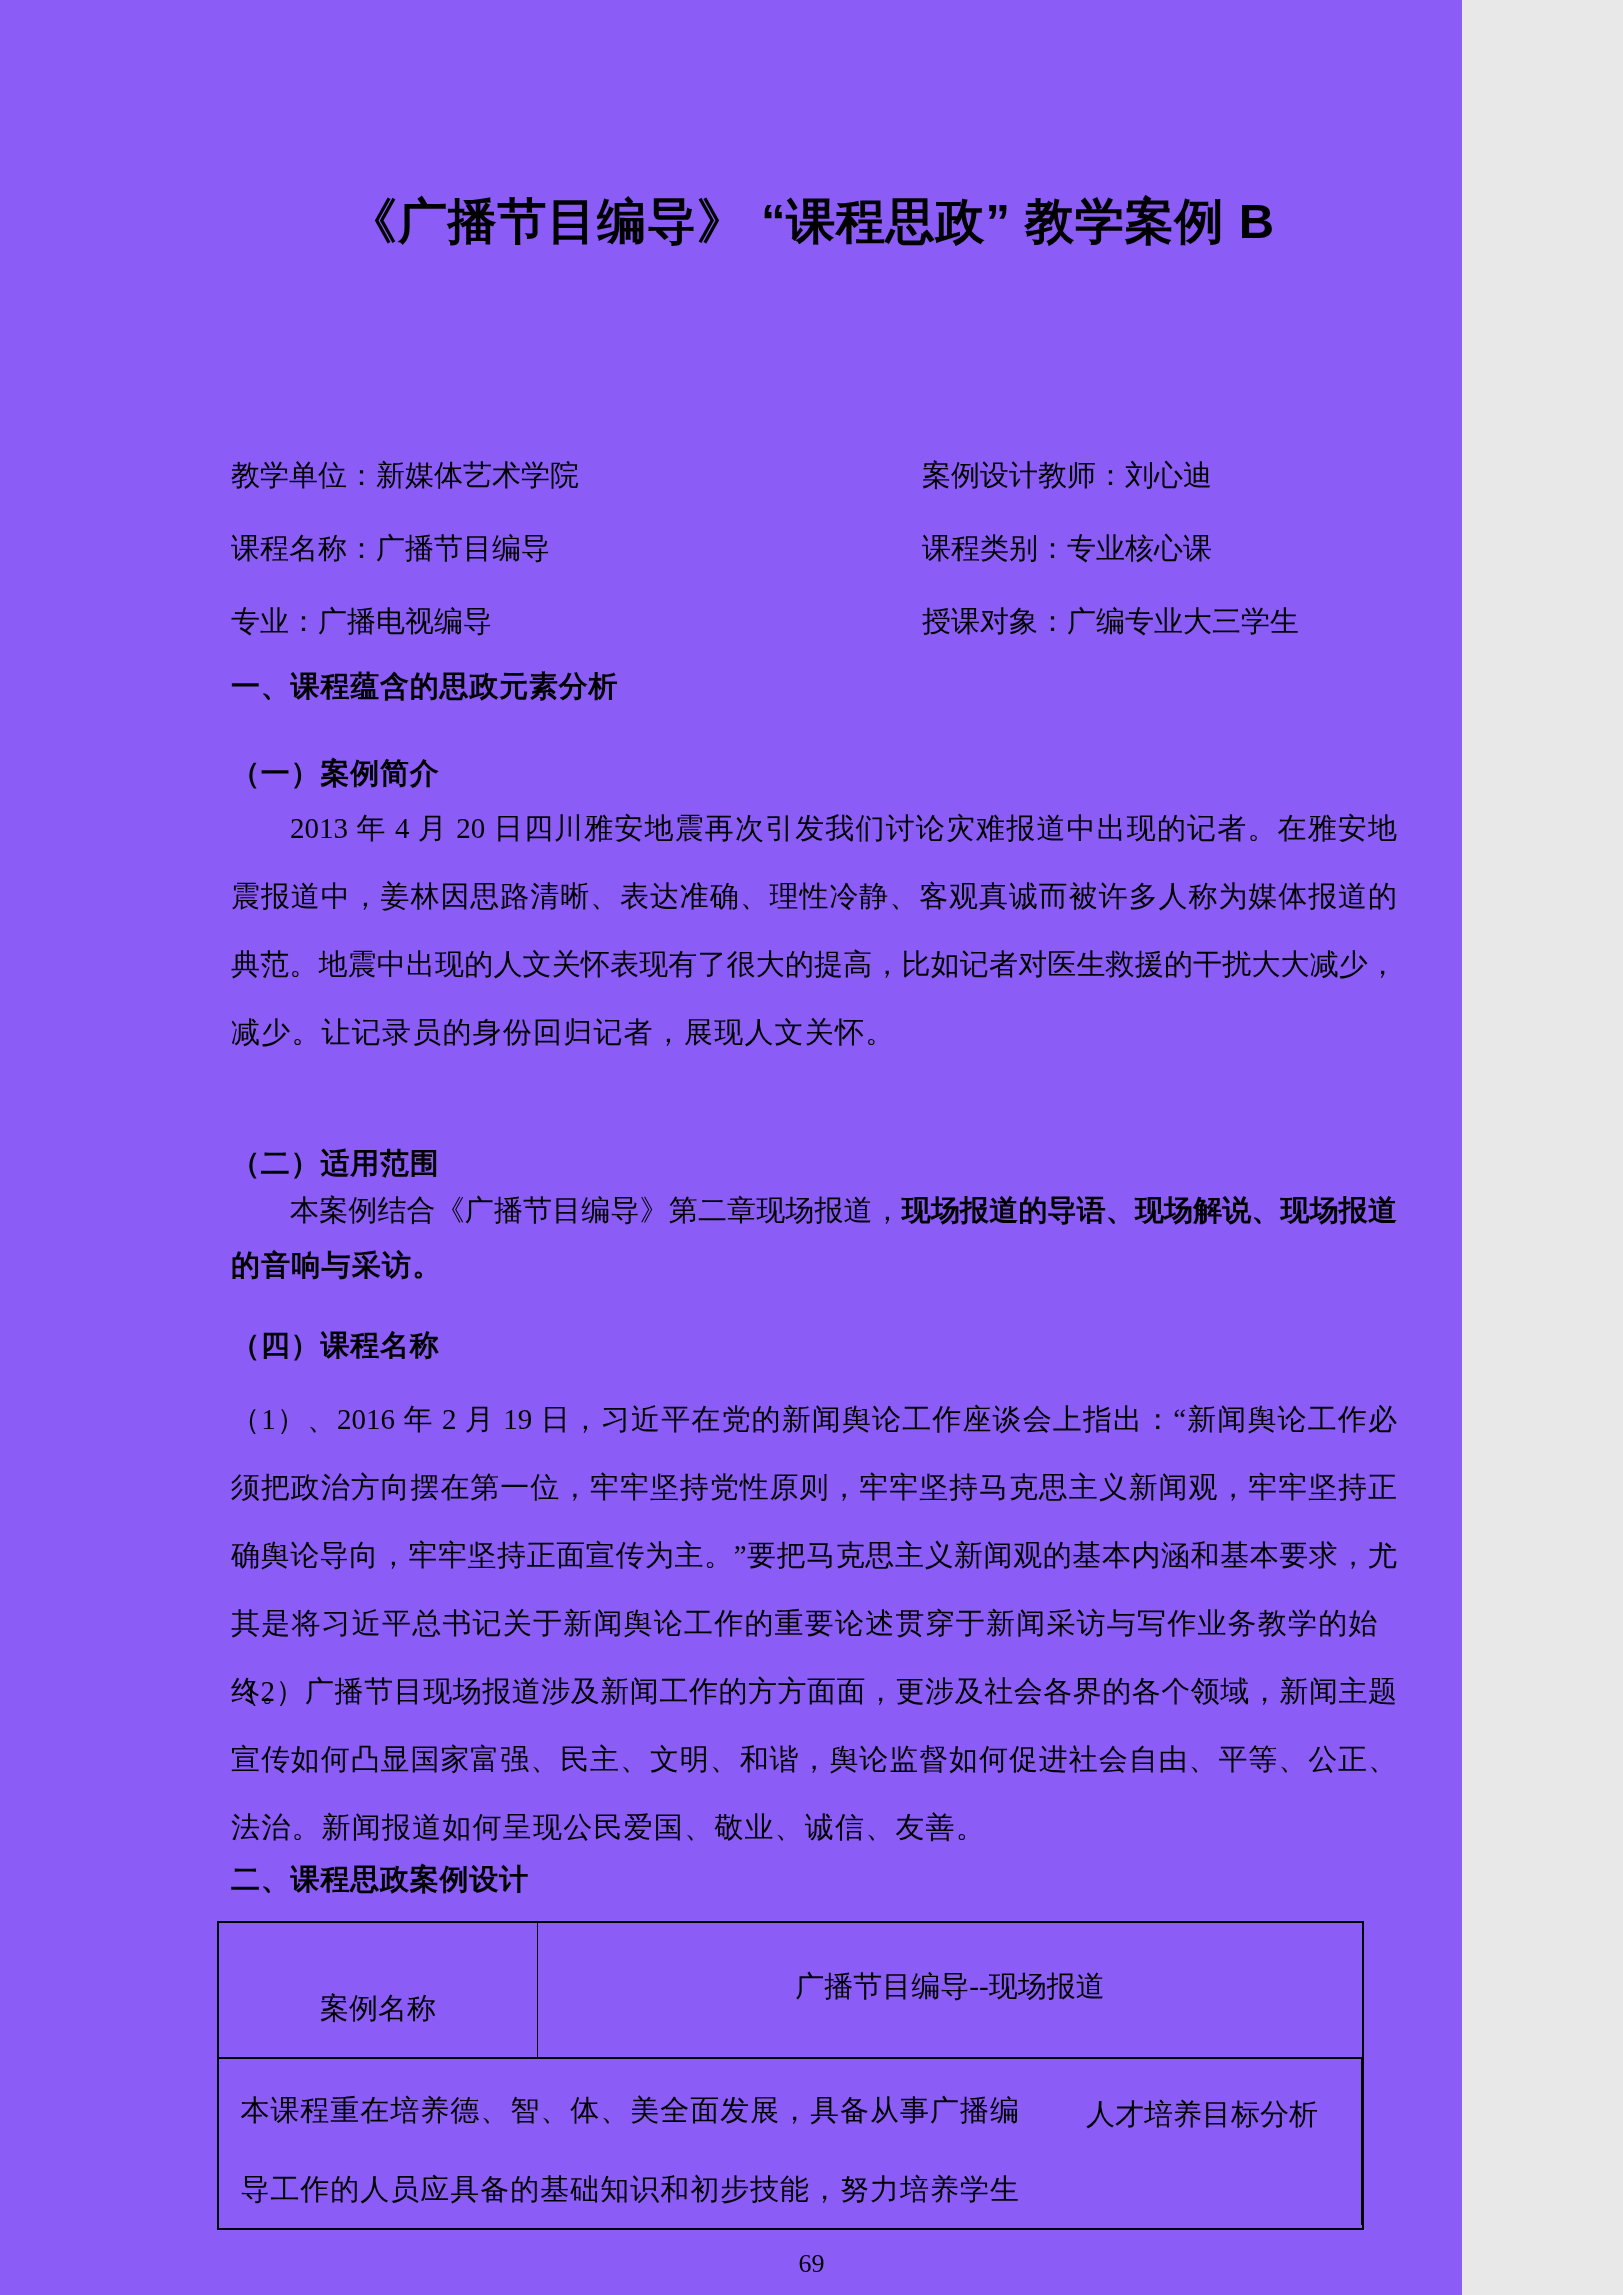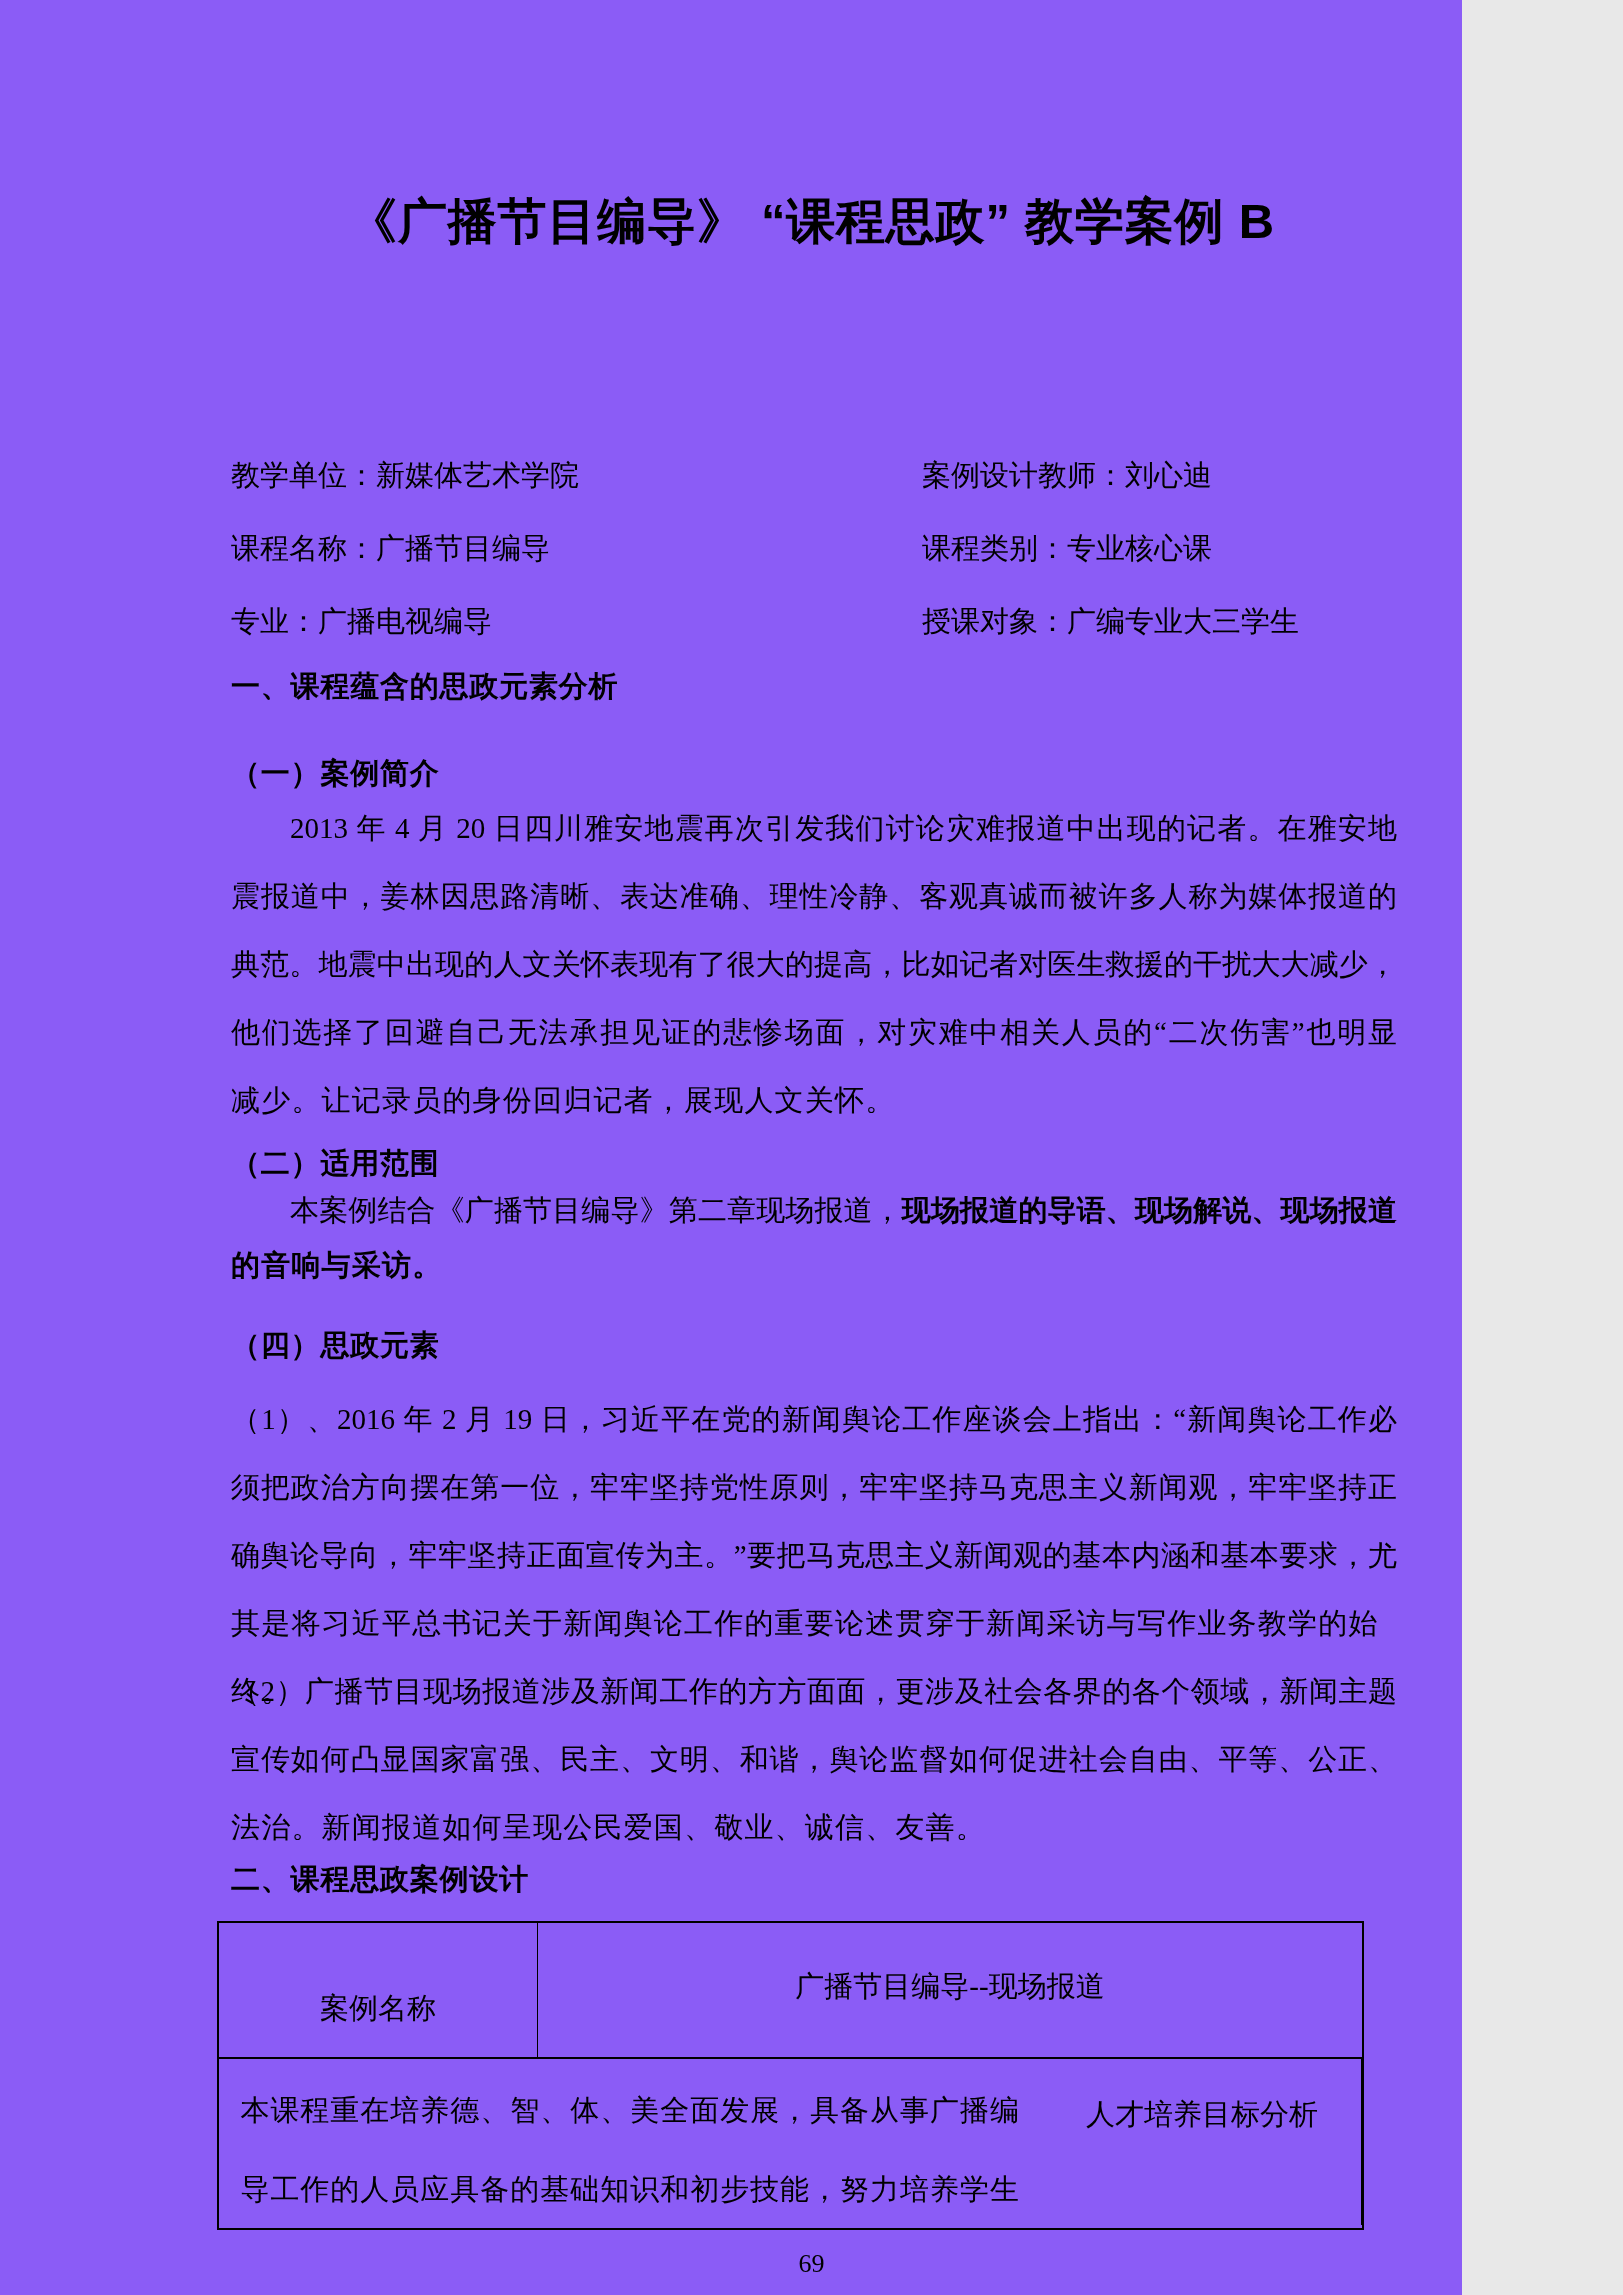--- a/index.html
+++ b/index.html
@@ -89,32 +89,31 @@
   </div>
 
   <div class="abs heading" style="top:666px;">一、课程蕴含的思政元素分析</div>
 
   <div class="abs heading" style="top:753px;">（一）案例简介</div>
 
   <div class="abs para lh86" style="top:794px;">
     <div class="pline jline indent">2013 年 4 月 20 日四川雅安地震再次引发我们讨论灾难报道中出现的记者。在雅安地</div>
     <div class="pline jline">震报道中，姜林因思路清晰、表达准确、理性冷静、客观真诚而被许多人称为媒体报道的</div>
     <div class="pline jline">典范。地震中出现的人文关怀表现有了很大的提高，比如记者对医生救援的干扰大大减少，</div>
-    <div class="pline jline">他们选择了回避自己无法承担见证的悲惨场面，对灾难中相关人员的“二次伤害”也明显</div>
     <div class="pline lline">减少。让记录员的身份回归记者，展现人文关怀。</div>
   </div>
 
   <div class="abs heading" style="top:1143px;">（二）适用范围</div>
 
   <div class="abs para lh70" style="top:1183px;">
     <div class="pline jline indent"><span>本案例结合《广播节目编导》第二章现场报道，</span><span class="bold">现场报道的导语、现场解说、现场报道</span></div>
     <div class="pline lline bold">的音响与采访。</div>
   </div>
 
-  <div class="abs heading" style="top:1325px;">（四）思政元素</div>
+  <div class="abs heading" style="top:1325px;">（四）课程名称</div>
 
   <div class="abs para lh86" style="top:1385px;">
     <div class="pline jline">（1）、2016 年 2 月 19 日，习近平在党的新闻舆论工作座谈会上指出：“新闻舆论工作必</div>
     <div class="pline jline">须把政治方向摆在第一位，牢牢坚持党性原则，牢牢坚持马克思主义新闻观，牢牢坚持正</div>
     <div class="pline jline">确舆论导向，牢牢坚持正面宣传为主。”要把马克思主义新闻观的基本内涵和基本要求，尤</div>
     <div class="pline lline">其是将习近平总书记关于新闻舆论工作的重要论述贯穿于新闻采访与写作业务教学的始终。</div>
   </div>
 
   <div class="abs para lh86" style="top:1657px;">
     <div class="pline jline">（2）广播节目现场报道涉及新闻工作的方方面面，更涉及社会各界的各个领域，新闻主题</div>

